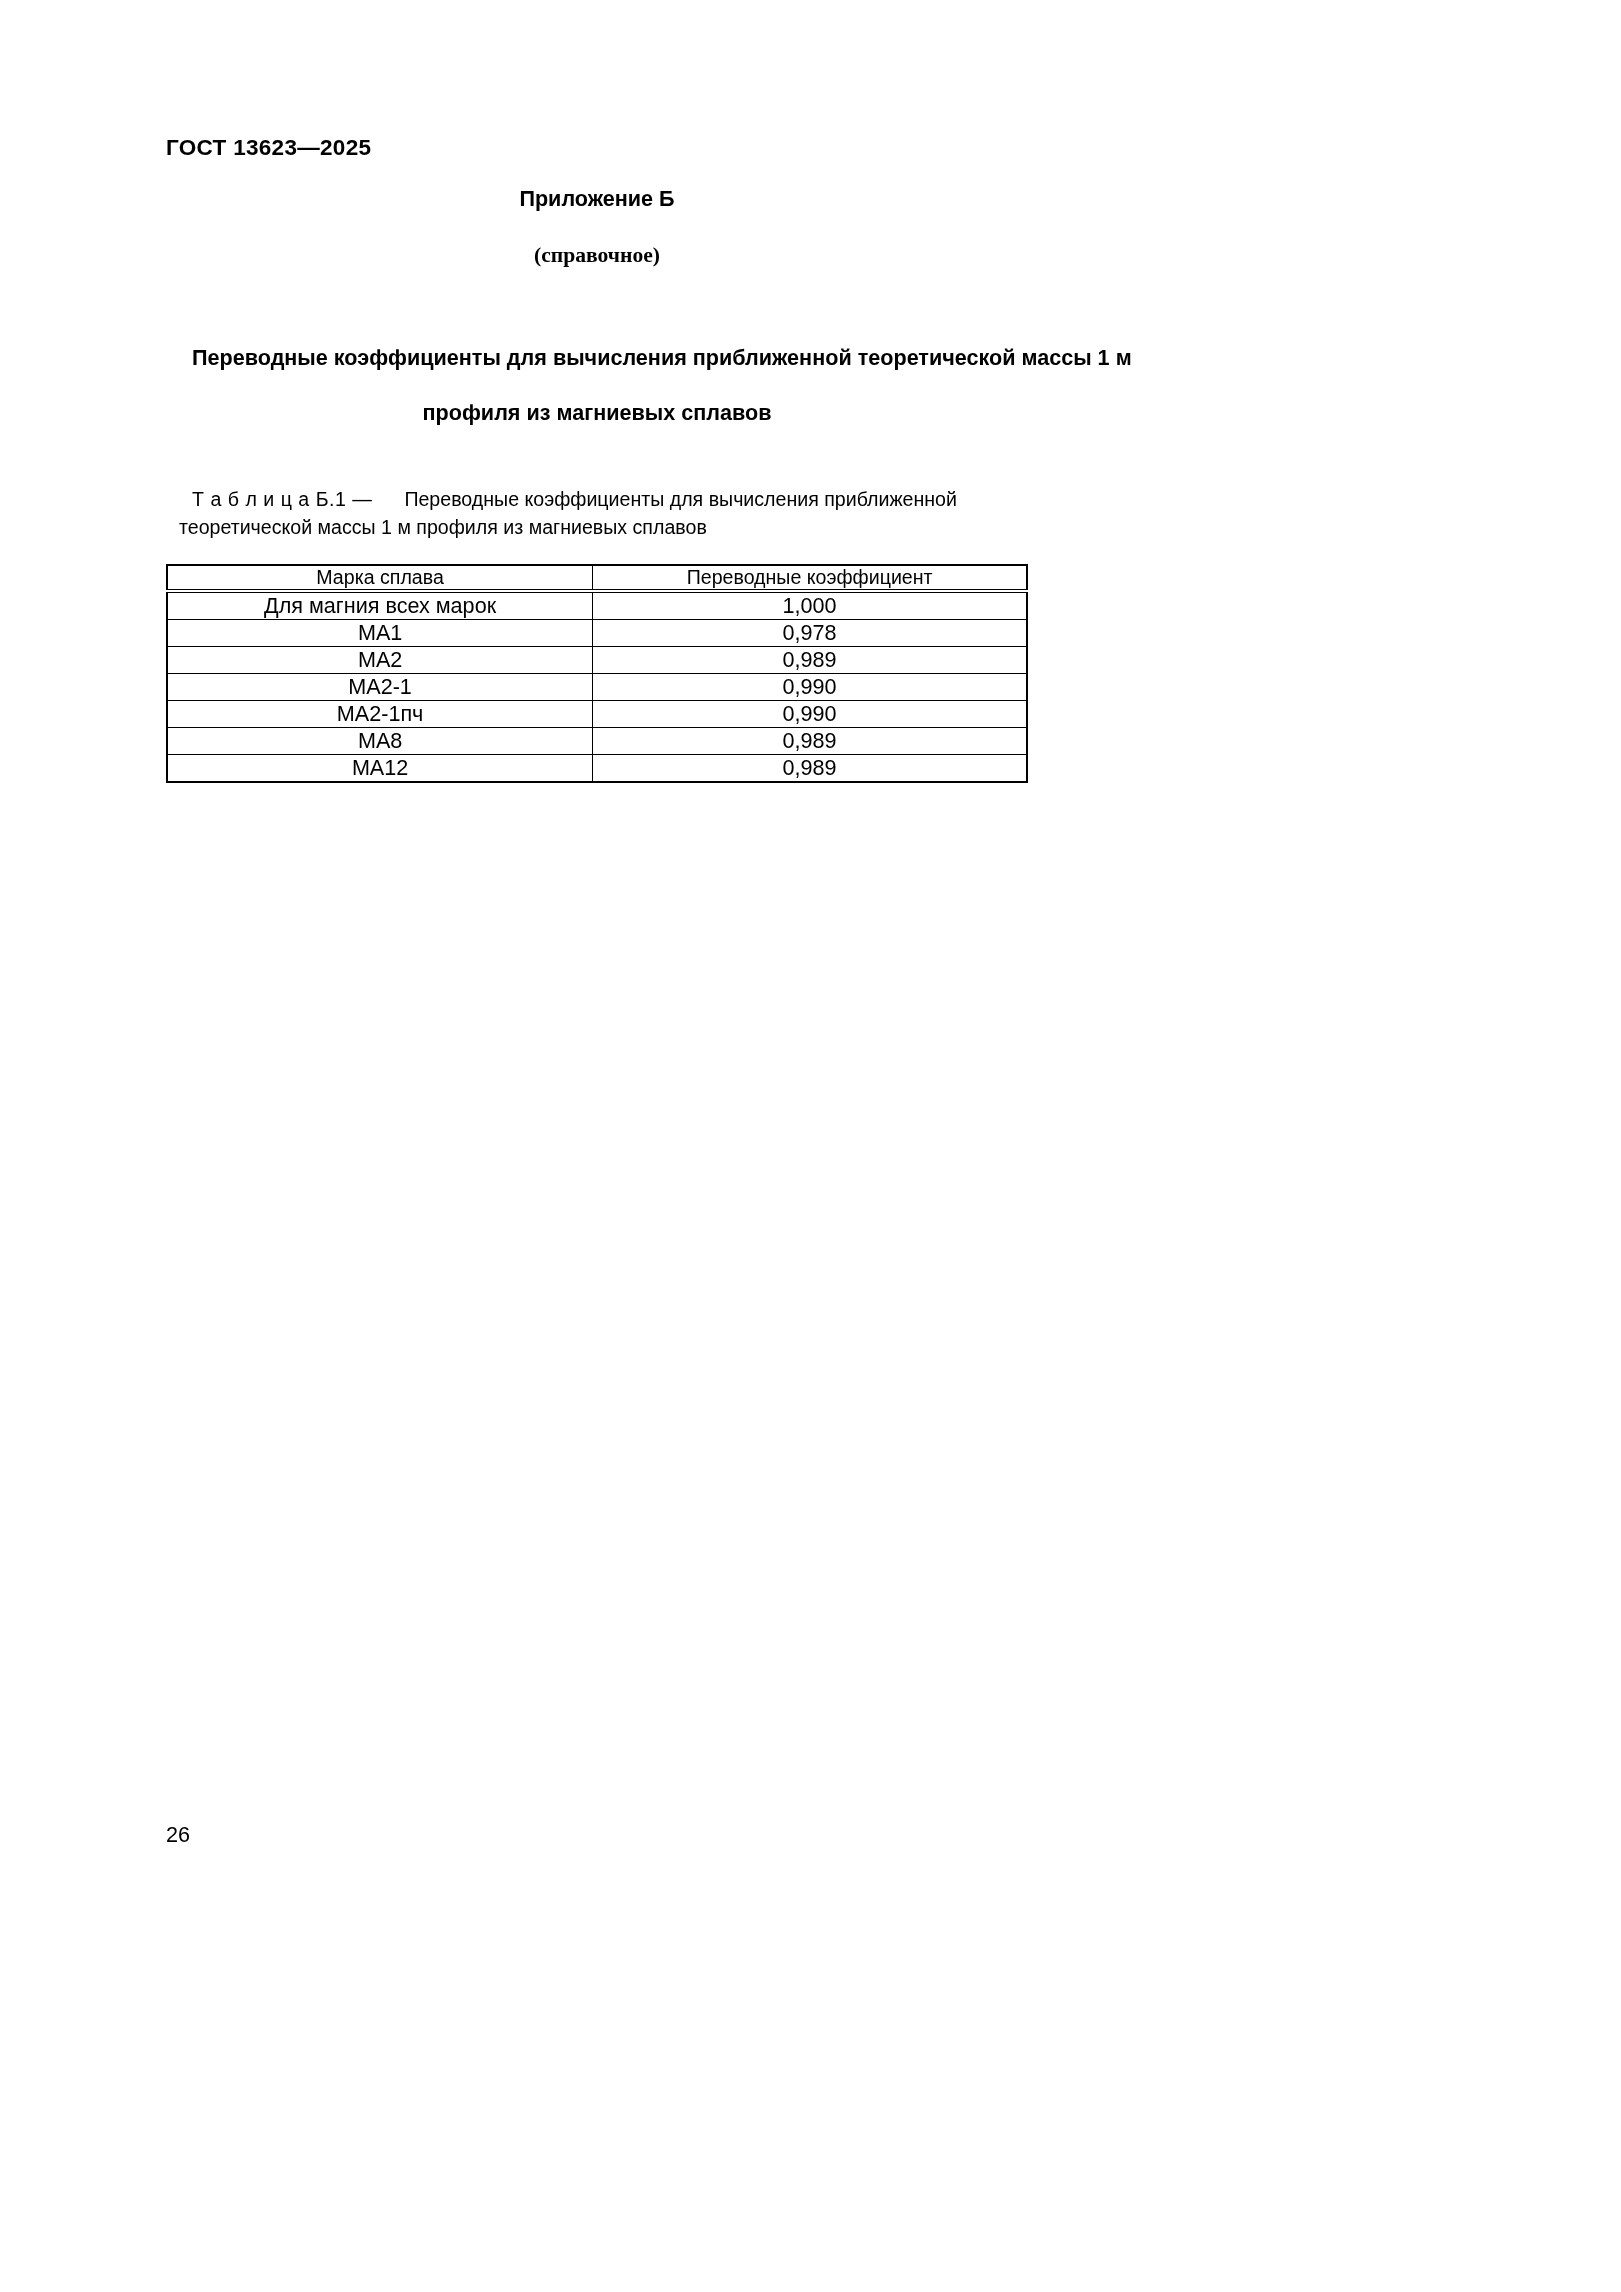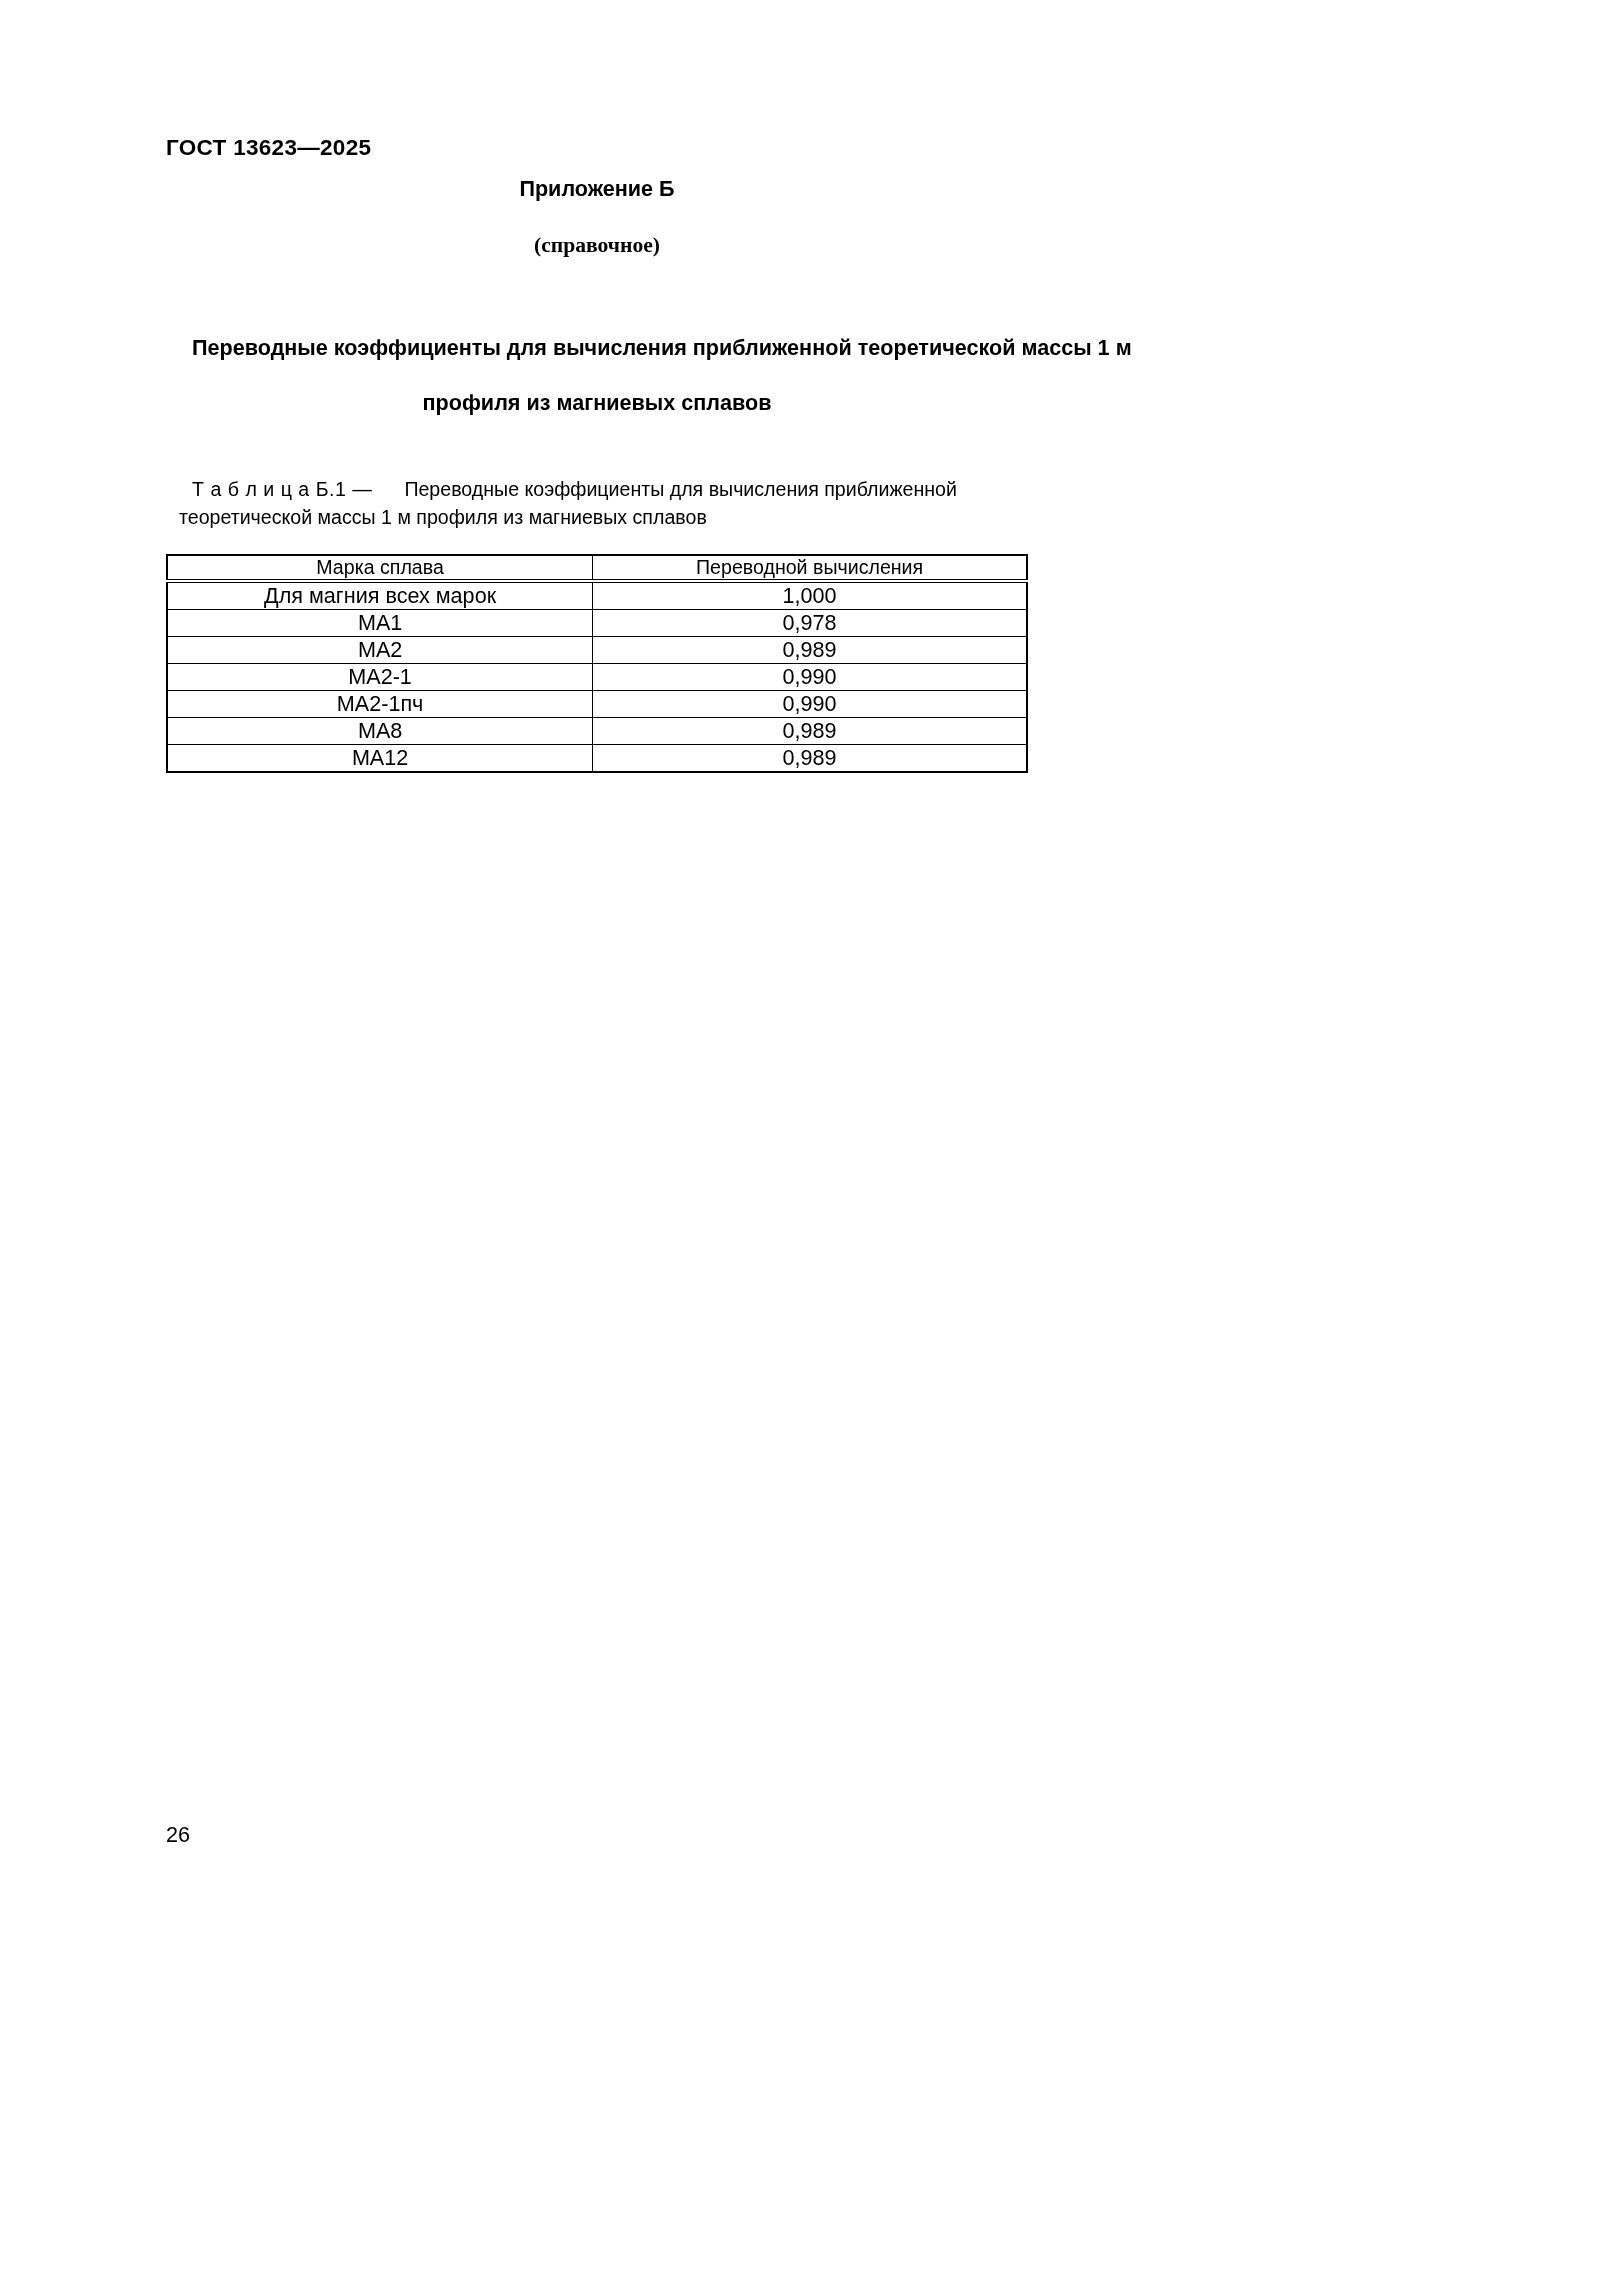--- a/index.html
+++ b/index.html
@@ -17,21 +17,21 @@
     position: absolute;
     left: 127px;
     top: 96px;
     font-size: 22.5px;
     font-weight: bold;
     letter-spacing: 0.3px;
   }
   .content {
     position: absolute;
     left: 127px;
-    top: 124px;
+    top: 134px;
     width: 888px;
   }
   .appendix-label {
     text-align: center;
     font-weight: bold;
     font-size: 21.6px;
     line-height: 1.25;
   }
   .appendix-type {
     text-align: center;
@@ -110,21 +110,21 @@
     <p class="table-caption"><span class="caption-label">Т а б л и ц а   Б.1 — </span><span>Переводные коэффициенты для вычисления приближенной теоретической массы 1 м профиля из магниевых сплавов</span></p>
 
     <table class="data-table">
       <colgroup>
         <col class="col-grade">
         <col class="col-coef">
       </colgroup>
       <thead>
         <tr>
           <th>Марка сплава</th>
-          <th>Переводной вычисления</th>
+          <th>Переводные коэффициент</th>
         </tr>
       </thead>
       <tbody>
         <tr>
           <td>Для магния всех марок</td>
           <td>1,000</td>
         </tr>
         <tr>
           <td>МА1</td>
           <td>0,978</td>

